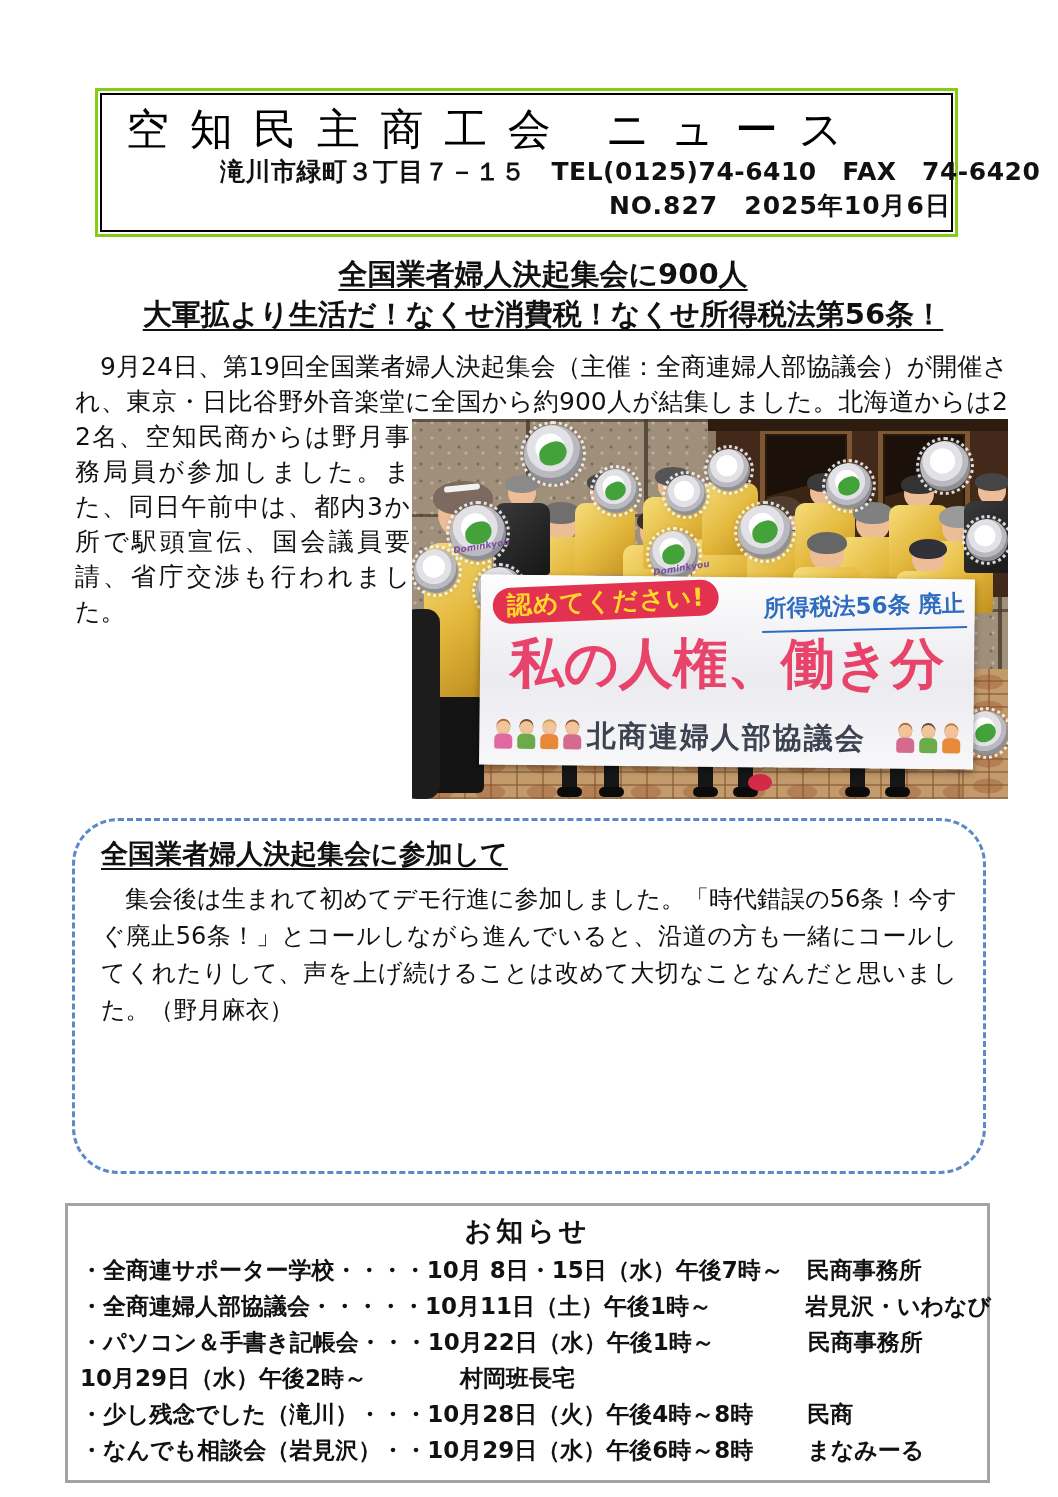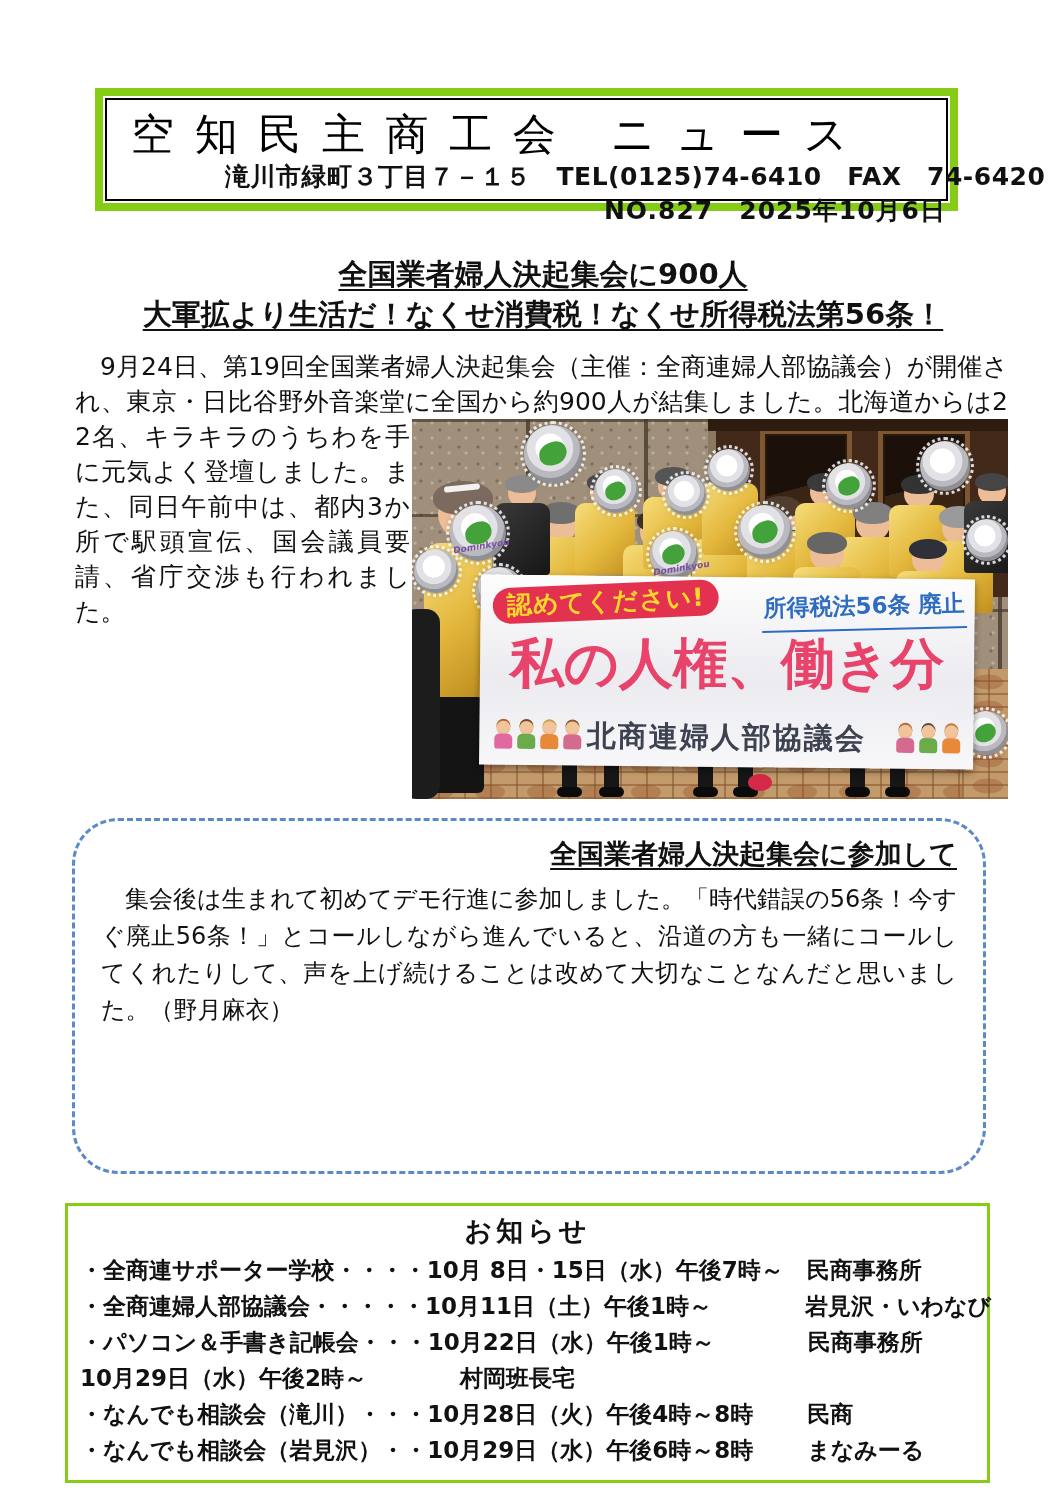--- a/index.html
+++ b/index.html
@@ -2,22 +2,22 @@
 <html lang="ja" style="--dash-border-blue: #5b8ac6; --banner-badge-red: #e23250; --banner-badge-text-yellow: #ffd92a; --banner-subtitle-blue: #2e6cc0; --banner-slogan-pink: #e8436a; --banner-org-dark: #3d4250; --vest-gold: #e3b73c;"><head>
 <meta charset="utf-8">
 <style>
   html,body{margin:0;padding:0;background:#e8e8e8;}
   .page{
     position:relative;width:1058px;height:1497px;margin:0 auto;background:#fff;
     font-family:"DejaVu Sans","Liberation Sans",sans-serif;color:#111;overflow:hidden;
   }
   
   .masthead{
-    position:absolute;left:95px;top:88px;width:863px;height:123px;
-    border:8px solid #84cc16;background:#fff;box-sizing:border-box;
+    position:absolute;left:95px;top:88px;width:863px;height:149px;
+    border:3px solid #84cc16;background:#fff;box-sizing:border-box;
   }
   .masthead-inner{
     position:absolute;inset:2px;border:2px solid #000;box-sizing:border-box;
     padding:8px 0 0 0;
   }
   .m-title{
     font-family:"DejaVu Serif","Liberation Serif",serif;
     font-size:43px;font-weight:500;letter-spacing:0.48em;
     padding-left:24px;line-height:52px;white-space:nowrap;color:#000;
   }
@@ -153,31 +153,31 @@
   .leg{position:absolute;bottom:5px;width:15px;height:36px;background:#161616;border-radius:4px;z-index:4;}
   .leg::after{content:"";position:absolute;bottom:-3px;left:-5px;width:25px;height:10px;border-radius:6px;background:#0b0b0b;}
   .reditem{position:absolute;bottom:8px;width:24px;height:17px;border-radius:50%;background:#d5294a;z-index:4;}
   
   .report{
     position:absolute;left:72px;top:818px;width:914px;height:356px;box-sizing:border-box;
     border:3px dashed var(--dash-border-blue,#5b8ac6);border-radius:46px;
     padding:16px 26px 0 26px;
   }
   .report h2{
-    margin:0 0 10px 0;text-align:right;font-size:27px;font-weight:800;line-height:34px;
+    margin:0 0 10px 0;text-align:left;font-size:27px;font-weight:800;line-height:34px;
     text-decoration:underline;text-underline-offset:5px;text-decoration-thickness:2px;
   }
   .report p{
     margin:0;font-size:24px;line-height:37px;font-weight:500;
     text-align:justify;word-break:break-all;
   }
   
   .notice{
     position:absolute;left:65px;top:1203px;width:925px;box-sizing:border-box;
-    border:3px solid #84cc16;padding:8px 12px 12px 12px;
+    border:3px solid #a3a3a3;padding:8px 12px 12px 12px;
   }
   .notice h2{margin:0 0 4px 0;text-align:center;font-size:27px;font-weight:800;line-height:34px;letter-spacing:4px;}
   .n-row{display:flex;font-size:23px;line-height:36px;font-weight:600;white-space:nowrap;}
   .n-name{flex:0 0 345px;}
   .n-date{flex:0 0 auto;min-width:380px;}
   .n-loc{flex:0 0 auto;}
 </style>
 </head>
 <body>
 
@@ -329,21 +329,21 @@
             </span>
         </span>
       </span>
       <span class="leg" style="left:150px"></span>
       <span class="leg" style="left:192px"></span>
       <span class="leg" style="left:286px"></span>
       <span class="leg" style="left:326px"></span>
       <span class="leg" style="left:438px"></span>
       <span class="leg" style="left:478px"></span>
       <span class="reditem" style="left:336px"></span>
-    </span><span>キラキラのうちわを手に元気よく登壇しました。また、同日午前中は、都内3か所で駅頭宣伝、国会議員要請、省庁交渉も行われました。</span>
+    </span><span>空知民商からは野月事務局員が参加しました。また、同日午前中は、都内3か所で駅頭宣伝、国会議員要請、省庁交渉も行われました。</span>
   </div>
 
   <div class="report">
     <h2>全国業者婦人決起集会に参加して</h2>
     <p>　集会後は生まれて初めてデモ行進に参加しました。「時代錯誤の56条！今すぐ廃止56条！」とコールしながら進んでいると、沿道の方も一緒にコールしてくれたりして、声を上げ続けることは改めて大切なことなんだと思いました。（野月麻衣）</p>
   </div>
 
   <div class="notice">
     <h2>お知らせ</h2>
     <div>
@@ -365,21 +365,21 @@
           <span class="n-date">10月22日（水）午後1時～</span>
           <span class="n-loc">民商事務所</span>
         </div>
 
         <div class="n-row">
           <span class="n-date">10月29日（水）午後2時～</span>
           <span class="n-loc">村岡班長宅</span>
         </div>
 
         <div class="n-row">
-          <span class="n-name">・なんでも相談会（滝川）・・・</span>
+          <span class="n-name">・少し残念でした（滝川）・・・</span>
           <span class="n-date">10月28日（火）午後4時～8時</span>
           <span class="n-loc">民商</span>
         </div>
 
         <div class="n-row">
           <span class="n-name">・なんでも相談会（岩見沢）・・</span>
           <span class="n-date">10月29日（水）午後6時～8時</span>
           <span class="n-loc">まなみーる</span>
         </div>
       </div>

